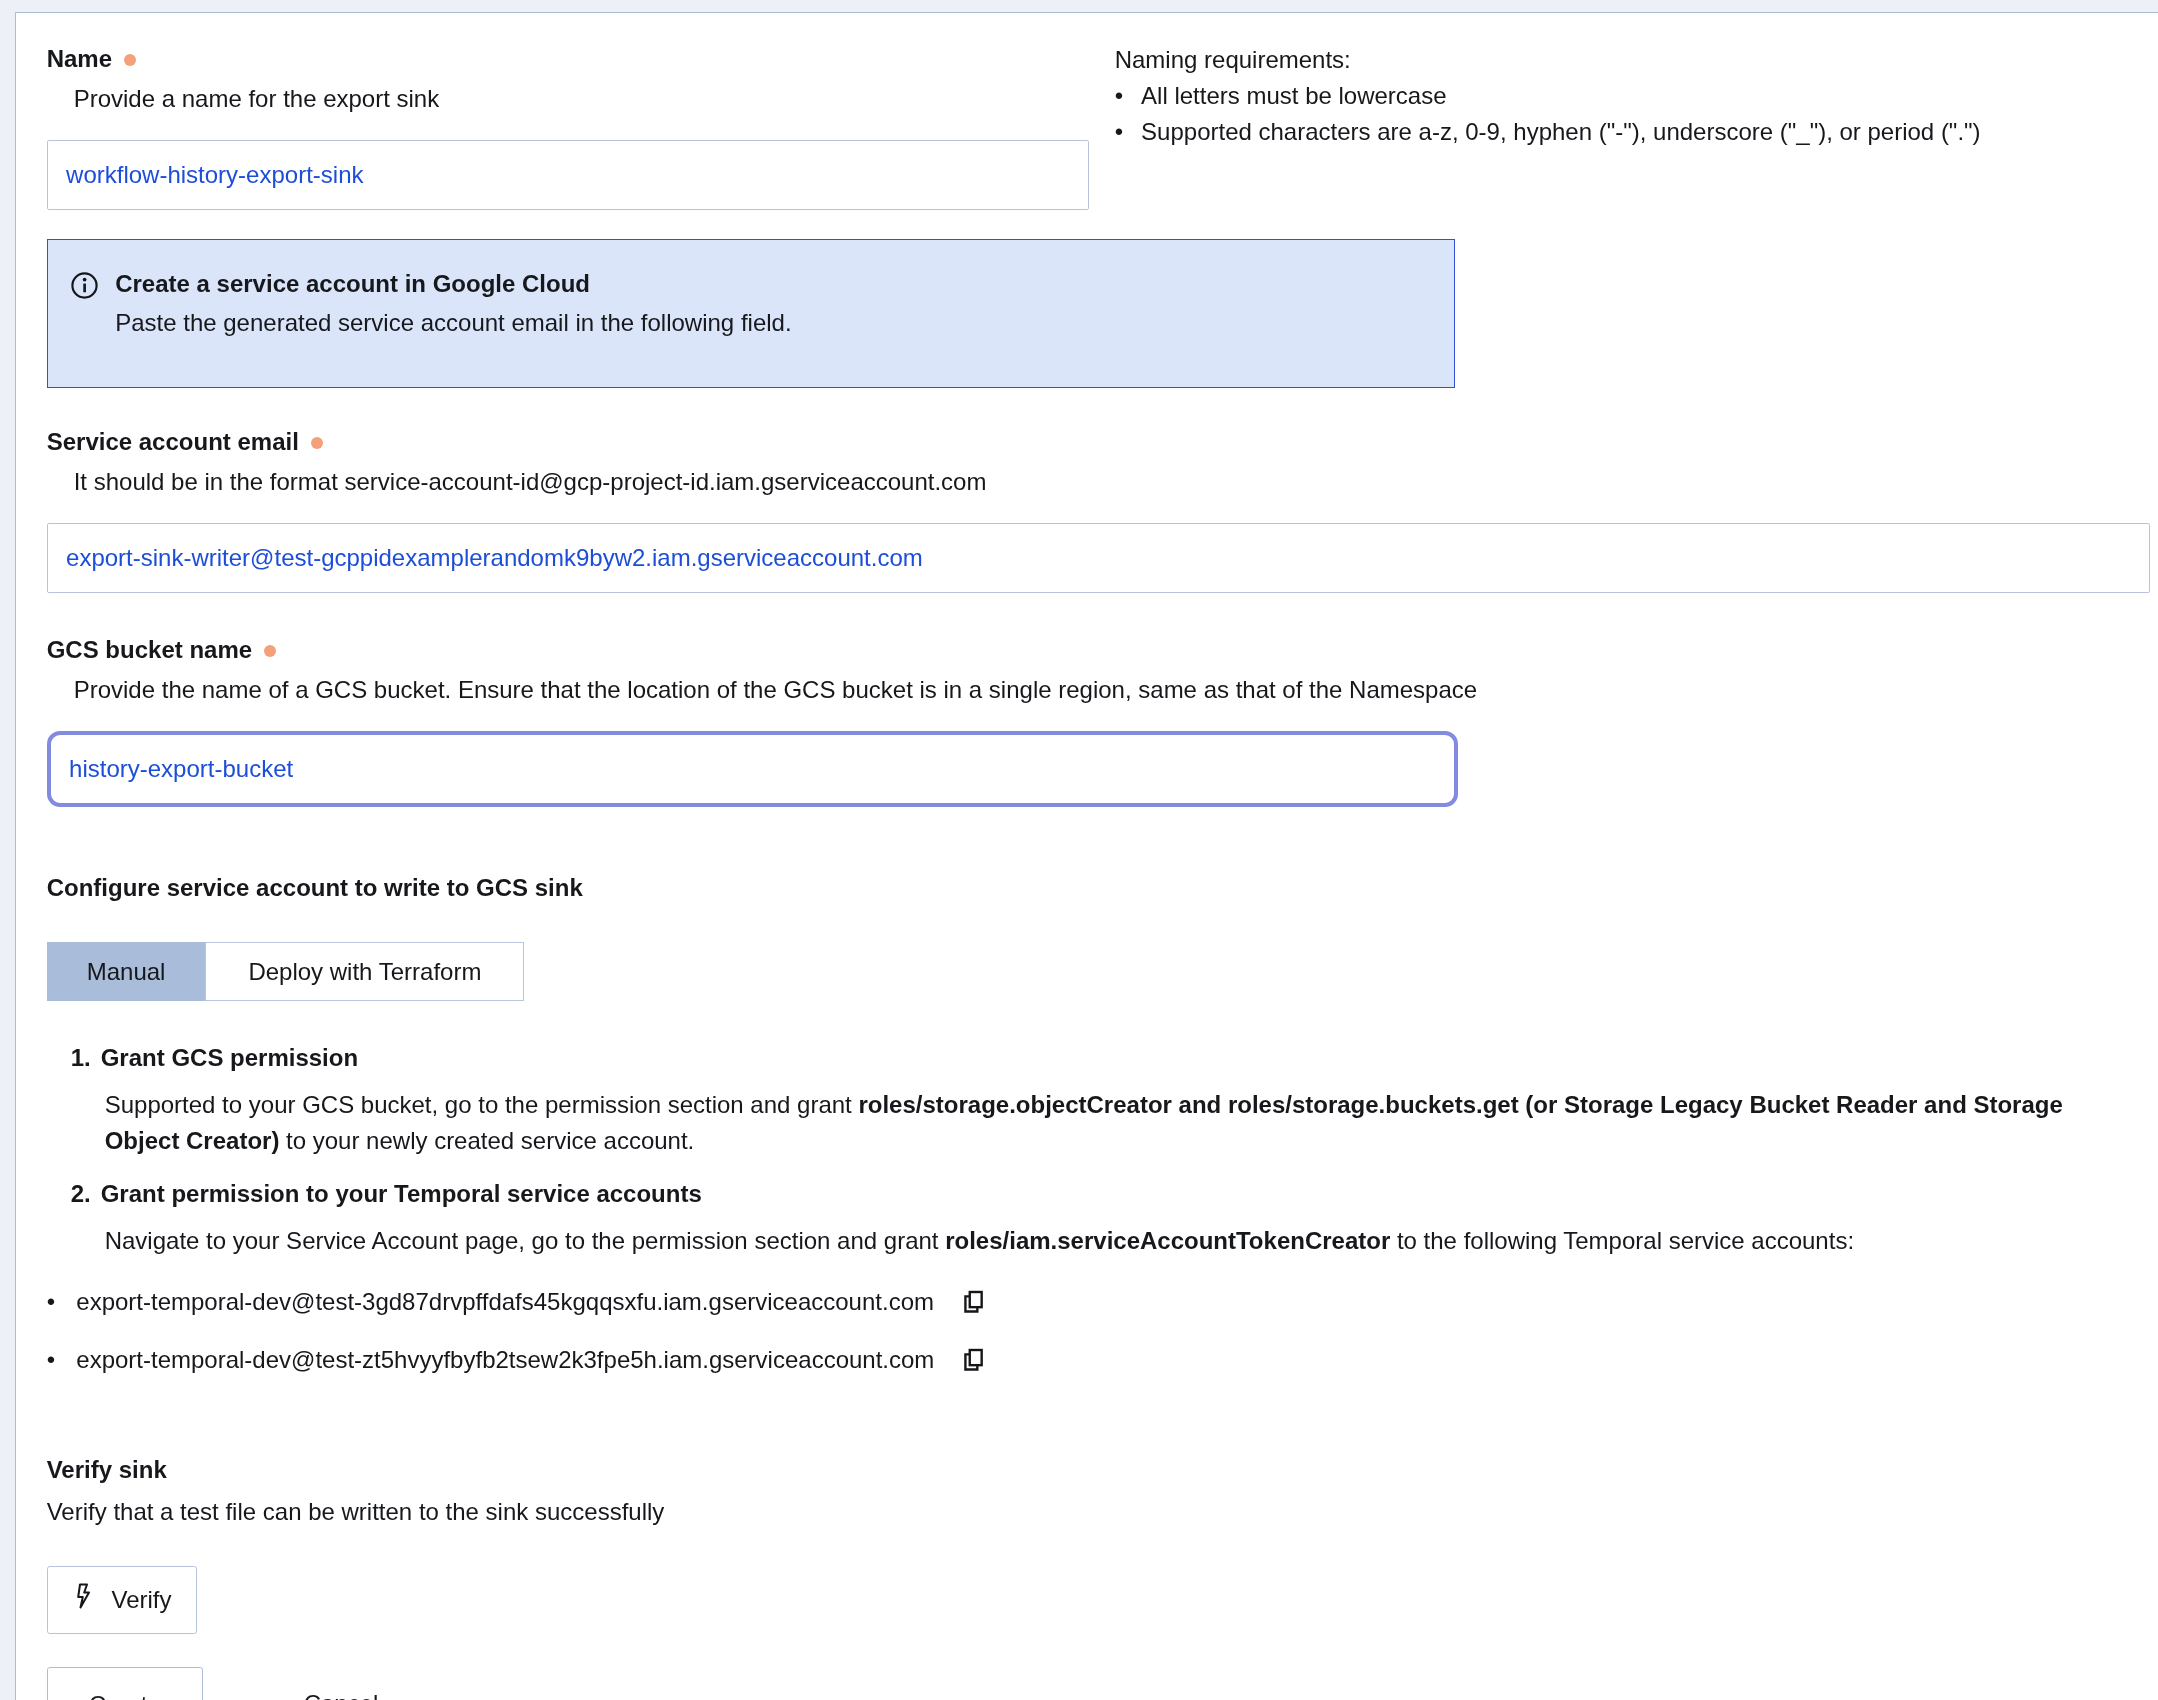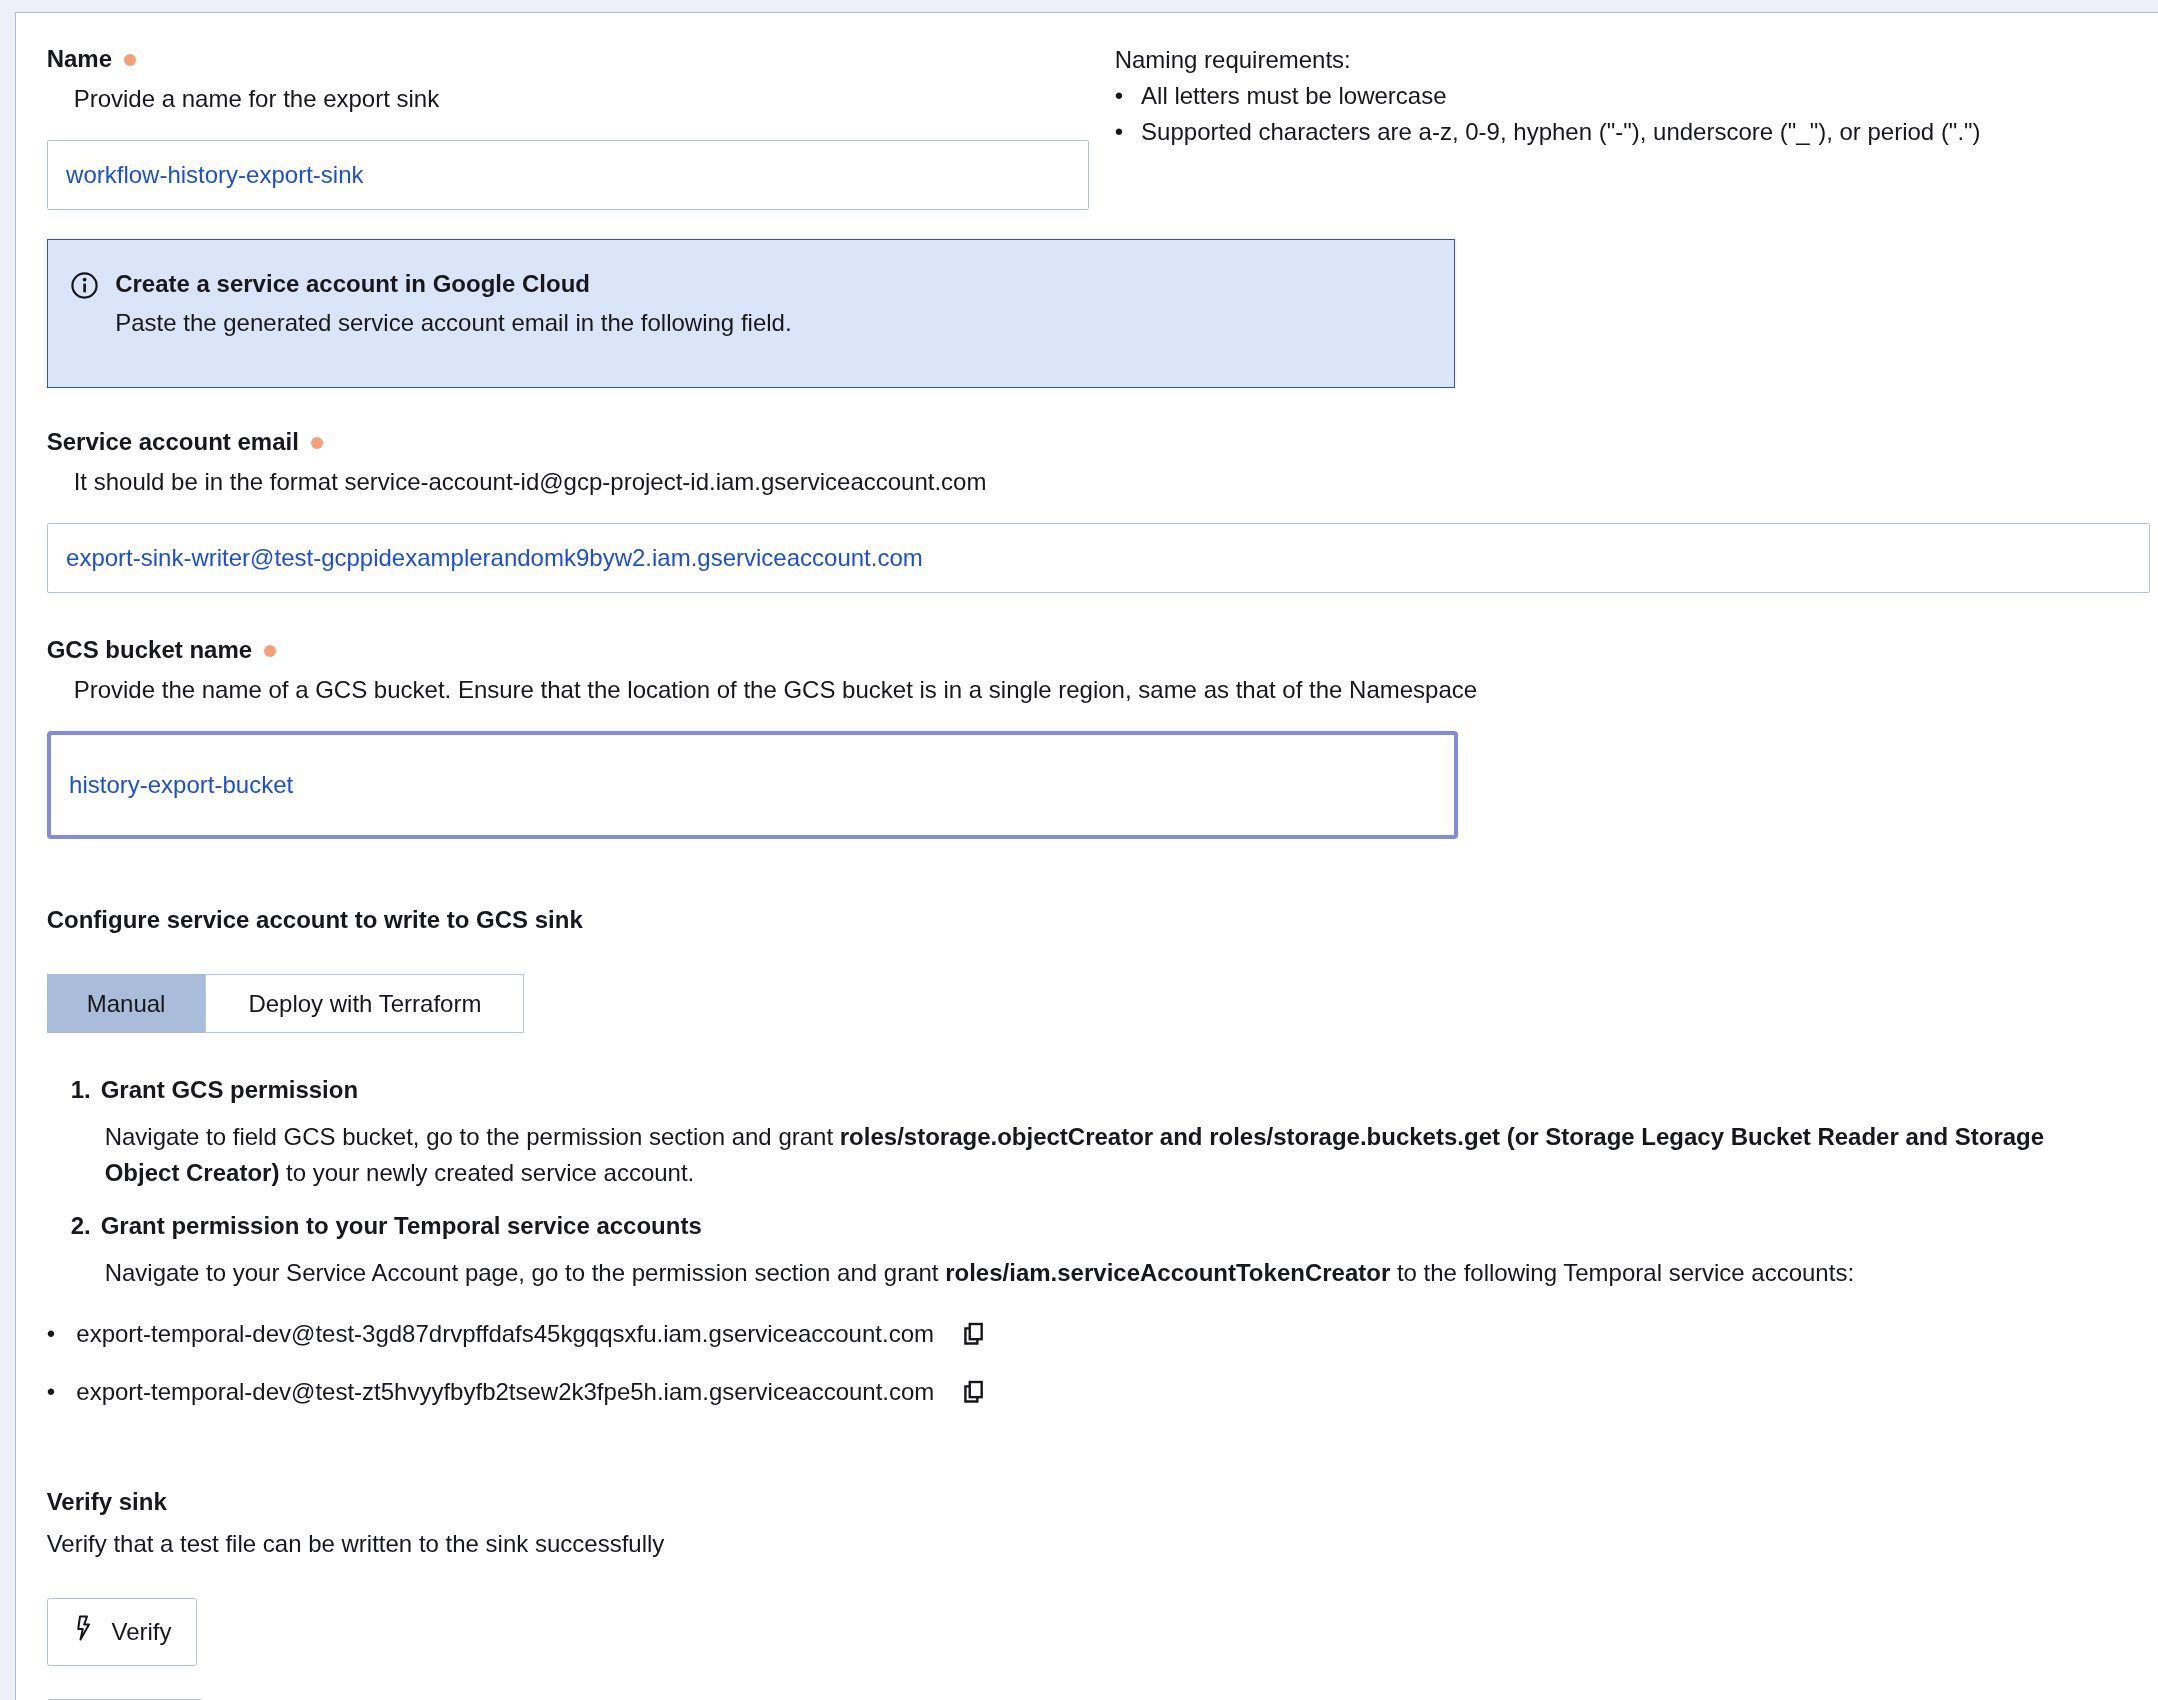--- a/index.html
+++ b/index.html
@@ -26,21 +26,21 @@
   .req-dot { width: 12px; height: 12px; border-radius: 50%; background: #f4a07b; margin-top: 2.8px; flex: none; }
   .field-desc { margin-top: 10px; margin-left: 27px; }
 
   input.text-input {
     display: block; margin-top: 26px; height: 70px; width: 100%;
     border: 0.9px solid #b6c3db; border-radius: 1.8px;
     font: inherit; color: #1d4ed8; padding: 0 18.4px; background: #fff; outline: none;
   }
   .w-info { width: 1408px; }
   input.focused {
-    border: 4.6px solid #828be0; height: 108px; width: 1411px; border-radius: 4px;
+    border: 4.6px solid #828be0; height: 76px; width: 1411px; border-radius: 13px;
   }
 
   .req-title { margin-top: 0.9px; }
   ul.plain { list-style: none; margin: 0; padding: 0; }
   .req-list li { display: flex; gap: 18px; margin-top: 6px; }
   .bullet-dot { flex: none; }
   .bullet-dot::before { content: "•"; }
 
   .info-banner {
     margin-top: 29px; width: 1408px; min-height: 149px;
@@ -165,21 +165,21 @@
       </div>
     </div>
 
     <div class="steps">
       <div class="step">
         <div class="step-title">
           <span>1.</span>
           <span>Grant GCS permission</span>
         </div>
         <div class="step-body">
-          <span>Navigate to field GCS bucket, go to the permission section and grant </span><span class="bold-inline">roles/storage.objectCreator and roles/storage.buckets.get (or Storage Legacy Bucket Reader and Storage Object Creator)</span><span> to your newly created service account.</span>
+          <span>Supported to your GCS bucket, go to the permission section and grant </span><span class="bold-inline">roles/storage.objectCreator and roles/storage.buckets.get (or Storage Legacy Bucket Reader and Storage Object Creator)</span><span> to your newly created service account.</span>
         </div>
       </div>
       <div class="step">
         <div class="step-title">
           <span>2.</span>
           <span>Grant permission to your Temporal service accounts</span>
         </div>
         <div class="step-body">
           <span>Navigate to your Service Account page, go to the permission section and grant </span><span class="bold-inline">roles/iam.serviceAccountTokenCreator</span><span> to the following Temporal service accounts:</span>
         </div>

